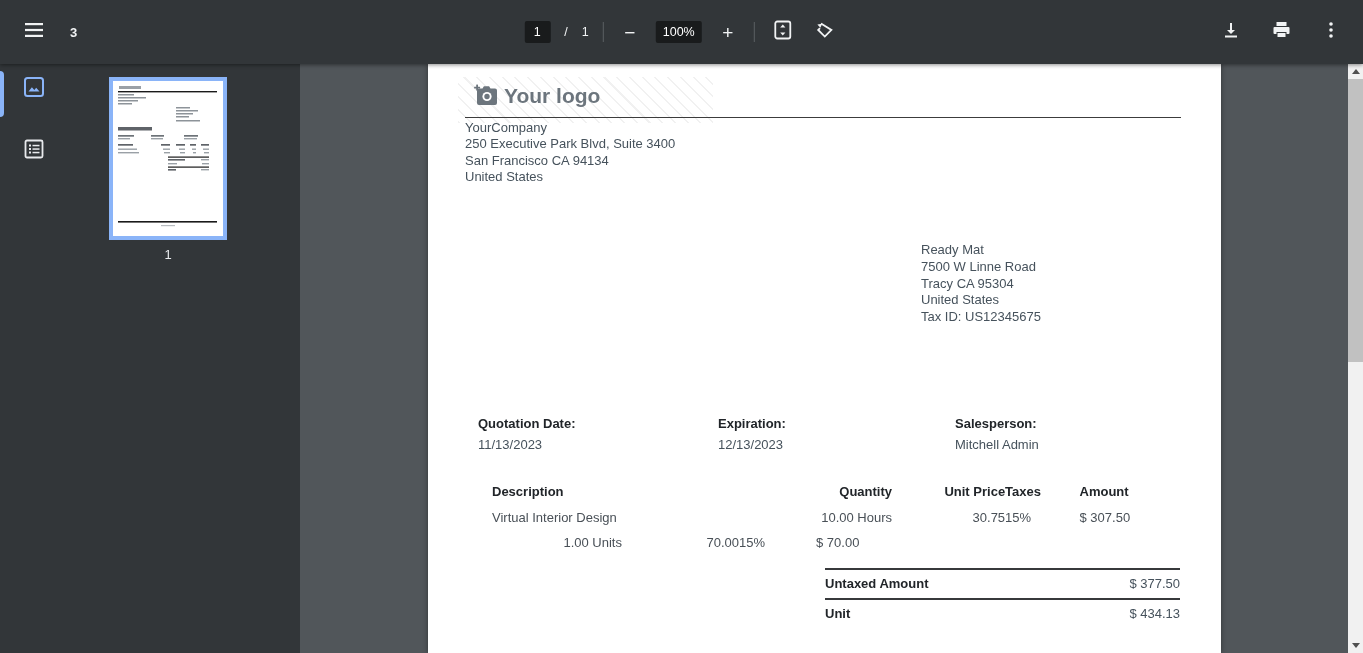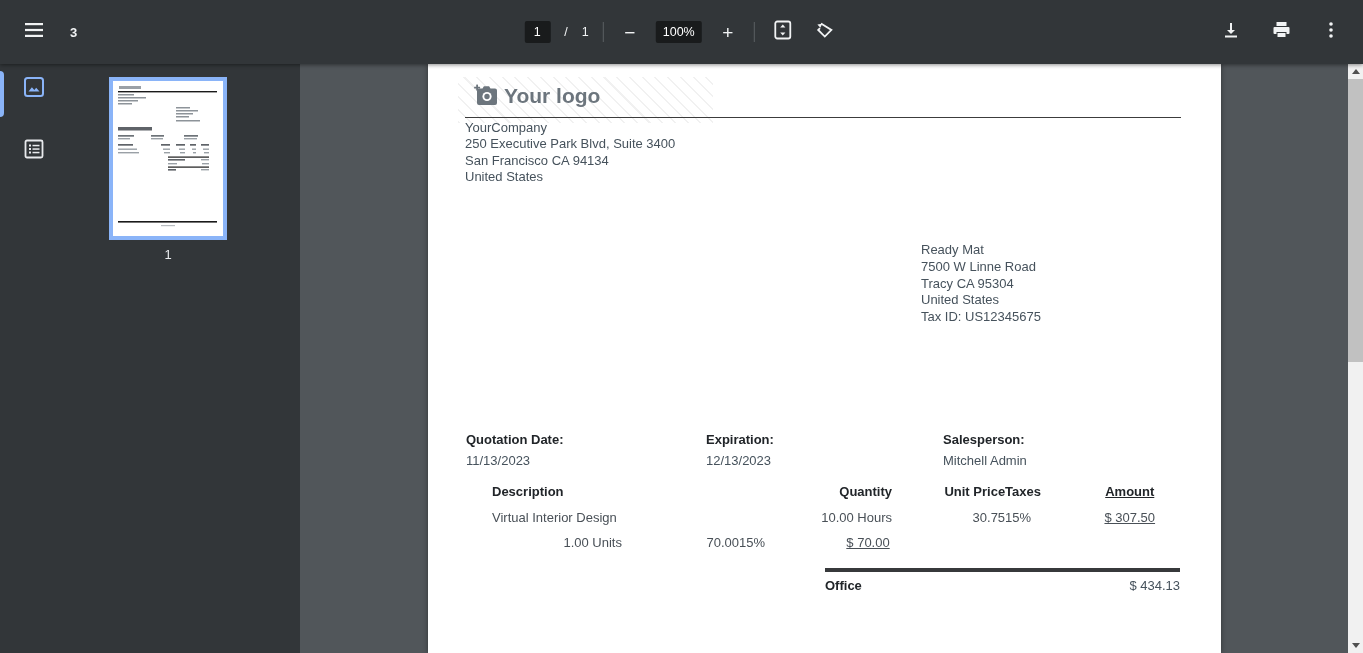--- a/index.html
+++ b/index.html
@@ -40,33 +40,33 @@
           box-shadow:0 0 5px rgba(0,0,0,.4); z-index:10; color:#495057; }
   .logo-hatch { position:absolute; left:30px; top:13px; width:255px; height:46px;
                 background:repeating-linear-gradient(45deg, rgba(0,0,0,.055) 0 1.5px, transparent 1.5px 9px); }
   .logo-row { position:absolute; left:45px; top:20px; display:flex; align-items:flex-start; gap:6px; }
   .logo-text { font-size:21px; font-weight:700; color:#6c757d; }
   .head-rule { position:absolute; left:37px; top:53px; width:716px; border-top:1px solid #3c3c3c; }
   .addr { font-size:13px; line-height:16.4px; color:#46525c; }
   .company-addr { position:absolute; left:37px; top:56px; }
   .customer-addr { position:absolute; left:455px; top:178px; line-height:16.8px;margin-left:38px; }
   .doc-title { position:absolute; left:37px; top:297px; font-size:26px; font-weight:400; color:#15191d; }
-  .info-col { position:absolute; top:368px; font-size:13px; }
+  .info-col { position:absolute; top:352px; font-size:13px;margin-left:12px; }
   .info-col .lbl { font-weight:700; color:#212529; }
   .info-col .val { margin-top:6px; color:#46525c; }
   .i0 { left:38px; } .i1 { left:278px; } .i2 { left:515px; }
 
   .lines-table { position:absolute; left:40px; top:420px; width:712px; font-size:13px; }
   .tr { display:flex; height:25px; align-items:flex-start;margin-left:24px; }
   .tr.head { font-weight:700; color:#212529; margin-bottom:1px; }
   .td-desc { width:284px; text-align:left; }
   .td-qty  { width:130px; text-align:right; }
   .td-unit { width:117px; text-align:right; }
   .td-tax  { width:77px;  }
-  .td-amt  { width:104px; text-align:center;text-decoration:underline; }
+  .td-amt  { width:104px; text-align:left; }
 
   .totals { position:absolute; left:397px; top:504px; width:355px; font-size:13px;
             border-top:2px solid #37393b; }
   .tot-row { display:flex; justify-content:space-between; padding:6px 0 7px; }
   .tot-row.grand { border-top:2px solid #37393b; }
   .tot-row .tl { color:#46525c; }
   .tot-row.strong .tl { font-weight:700; color:#212529; }
   .tot-row .tv { color:#46525c; }
 
   
@@ -308,22 +308,26 @@
     </div>
     <div class="tr">
       <div class="td-qty">1.00 Units</div>
       <div class="td-unit">70.00</div>
       <div class="td-tax">15%</div>
       <div class="td-amt">$ 70.00</div>
     </div>
   </div>
 
   <div class="totals">
+    <div class="tot-row strong">
+      <span class="tl">Untaxed Amount</span>
+      <span class="tv">$ 377.50</span>
+    </div>
     <div class="tot-row strong grand">
-      <span class="tl">Office</span>
+      <span class="tl">Unit</span>
       <span class="tv">$ 434.13</span>
     </div>
   </div>
 </div>
 
 <div class="scrollbar">
   <div class="sb-arrow sb-up">
     <div class="sb-tri-up"></div>
   </div>
   <div class="sb-thumb"></div>

